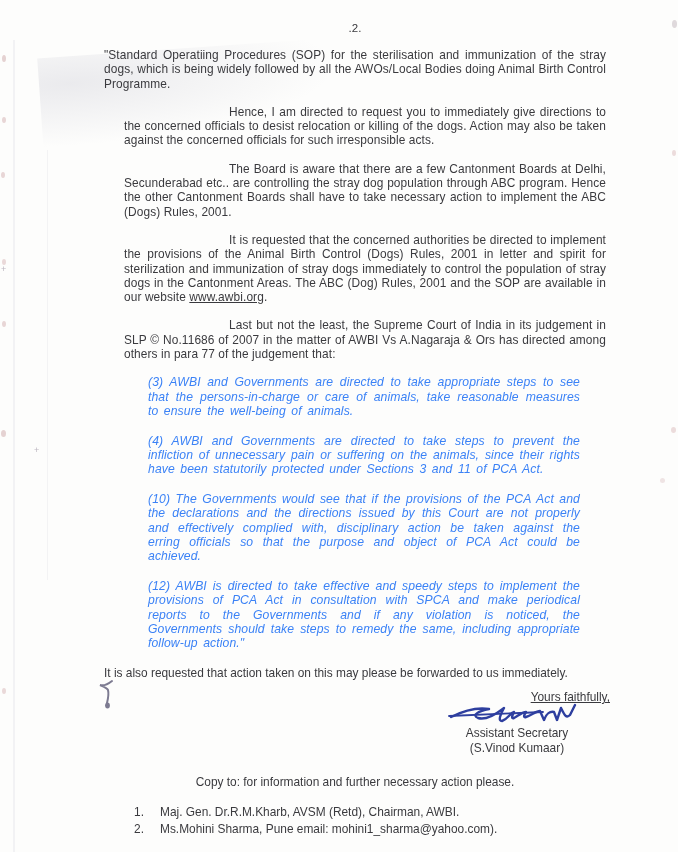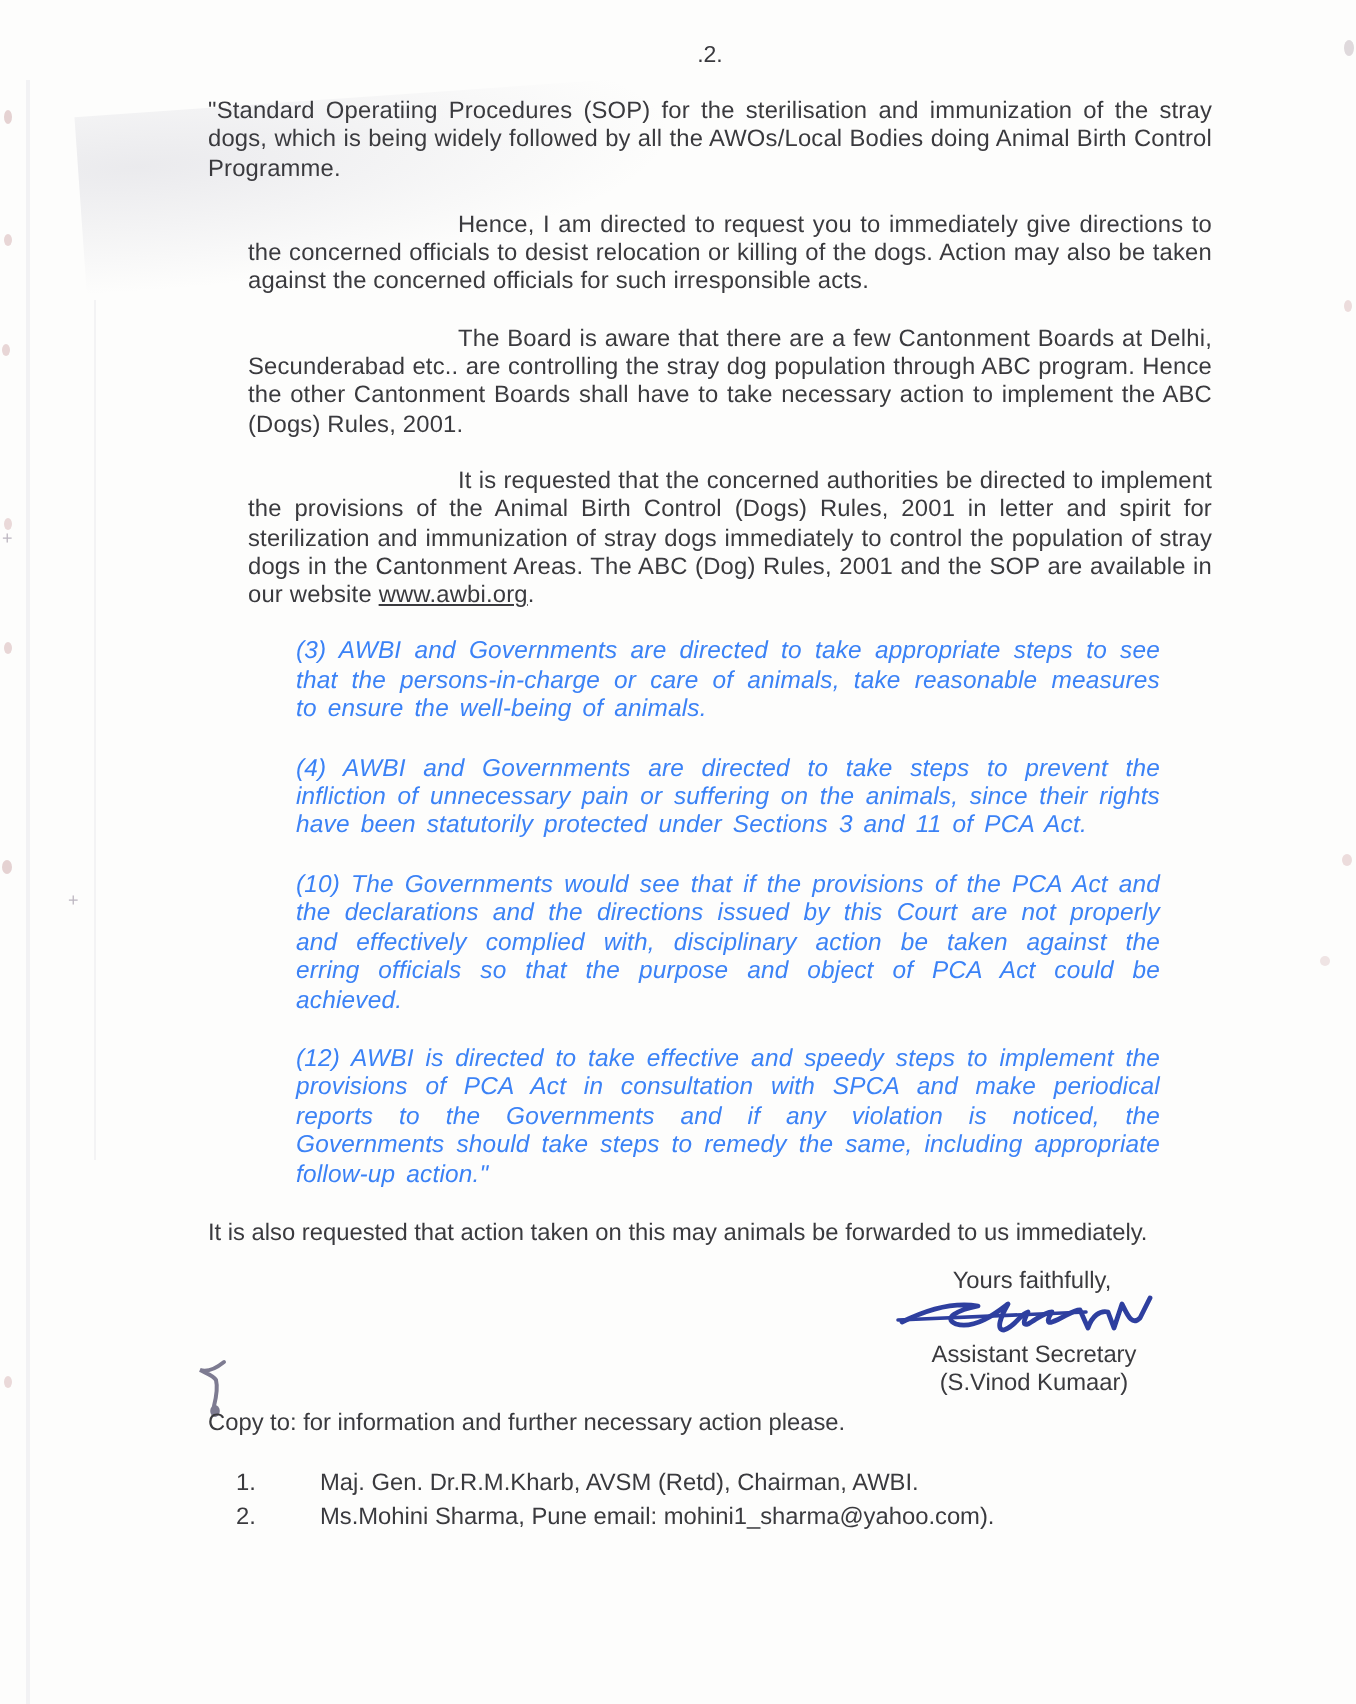--- a/index.html
+++ b/index.html
@@ -48,25 +48,25 @@
   }
   .closing-para{
     margin:0 0 10px 0;
     font-size:11.9px;line-height:14.3px;
   }
   .sig-block{
     width:190px;margin-left:auto;margin-right:-6px;
     text-align:center;
     font-size:11.9px;line-height:14.3px;
   }
-  .sig-block .valediction{padding-right:2px;}
+  .sig-block .valediction{text-align:right;padding-right:2px;text-decoration:underline;}
   .sig-scribble{display:block;margin:-2px auto -4px auto;}
   .copy-block{
-    margin-top:6px;
-    font-size:11.9px;line-height:14.3px;
+    margin-top:20px;
+    font-size:11.9px;line-height:14.3px;text-align:center;
   }
   .copy-label{margin:0 0 16px 0;}
   .copy-item{display:flex;margin:0 0 1.5px 0;line-height:15.5px;}
   .copy-item .num{width:42px;padding-left:14px;flex:0 0 auto;}
   .hand-mark{position:absolute;left:96px;top:678px;pointer-events:none;}
 </style>
 </head>
 <body>
 
 <div class="page">
@@ -98,30 +98,31 @@
     <div class="page-number">.2.</div>
 
     <p class="body-para">"Standard Operatiing Procedures (SOP) for the sterilisation and immunization of the stray dogs, which is being widely followed by all the AWOs/Local Bodies doing Animal Birth Control Programme.</p>
 
     <p class="body-para indent">Hence, I am directed to request you to immediately give directions to the concerned officials to desist relocation or killing of the dogs. Action may also be taken against the concerned officials for such irresponsible acts.</p>
 
     <p class="body-para indent">The Board is aware that there are a few Cantonment Boards at Delhi, Secunderabad etc.. are controlling the stray dog population through ABC program. Hence the other Cantonment Boards shall have to take necessary action to implement the ABC (Dogs) Rules, 2001.</p>
 
     <p class="body-para indent"><span>It is requested that the concerned authorities be directed to implement the provisions of the Animal Birth Control (Dogs) Rules, 2001 in letter and spirit for sterilization and immunization of stray dogs immediately to control the population of stray dogs in the Cantonment Areas. The ABC (Dog) Rules, 2001 and the SOP are available in our website </span><span class="link">www.awbi.org</span><span>.</span></p>
 
+    <p class="body-para indent">Last but not the least, the Supreme Court of India in its judgement in SLP © No.11686 of 2007 in the matter of AWBI Vs A.Nagaraja &amp; Ors has directed among others in para 77 of the judgement that:</p>
 
     <p class="quote-para">(3) AWBI and Governments are directed to take appropriate steps to see that the persons-in-charge or care of animals, take reasonable measures to ensure the well-being of animals.</p>
 
     <p class="quote-para">(4) AWBI and Governments are directed to take steps to prevent the infliction of unnecessary pain or suffering on the animals, since their rights have been statutorily protected under Sections 3 and 11 of PCA Act.</p>
 
     <p class="quote-para">(10) The Governments would see that if the provisions of the PCA Act and the declarations and the directions issued by this Court are not properly and effectively complied with, disciplinary action be taken against the erring officials so that the purpose and object of PCA Act could be achieved.</p>
 
     <p class="quote-para">(12) AWBI is directed to take effective and speedy steps to implement the provisions of PCA Act in consultation with SPCA and make periodical reports to the Governments and if any violation is noticed, the Governments should take steps to remedy the same, including appropriate follow-up action."</p>
 
-    <p class="closing-para">It is also requested that action taken on this may animals be forwarded to us immediately.</p>
+    <p class="closing-para">It is also requested that action taken on this may please be forwarded to us immediately.</p>
 
     <div class="sig-block">
       <div class="valediction">Yours faithfully,</div>
       <svg class="sig-scribble" width="140" height="28" viewBox="0 0 140 28">
         <g fill="none" stroke="#2e3f9f" stroke-width="2.4" stroke-linecap="round" stroke-linejoin="round">
           <path d="M4,15 C16,9 30,5 42,7 C32,9 24,13 31,16 C41,19 53,9 57,6 C53,13 51,19 55,19 C61,17 63,11 67,10 C65,14 64,17 67,16 C71,14 75,10 79,10 C77,13 76,16 79,15 C85,13 89,9 93,9 L97,18 C99,12 103,9 107,10 L110,18 L114,6 C117,12 119,17 123,13 L128,3"></path>
           <path d="M2,14 L96,10" stroke-width="1.8"></path>
         </g>
       </svg>
       <div>Assistant Secretary</div>

